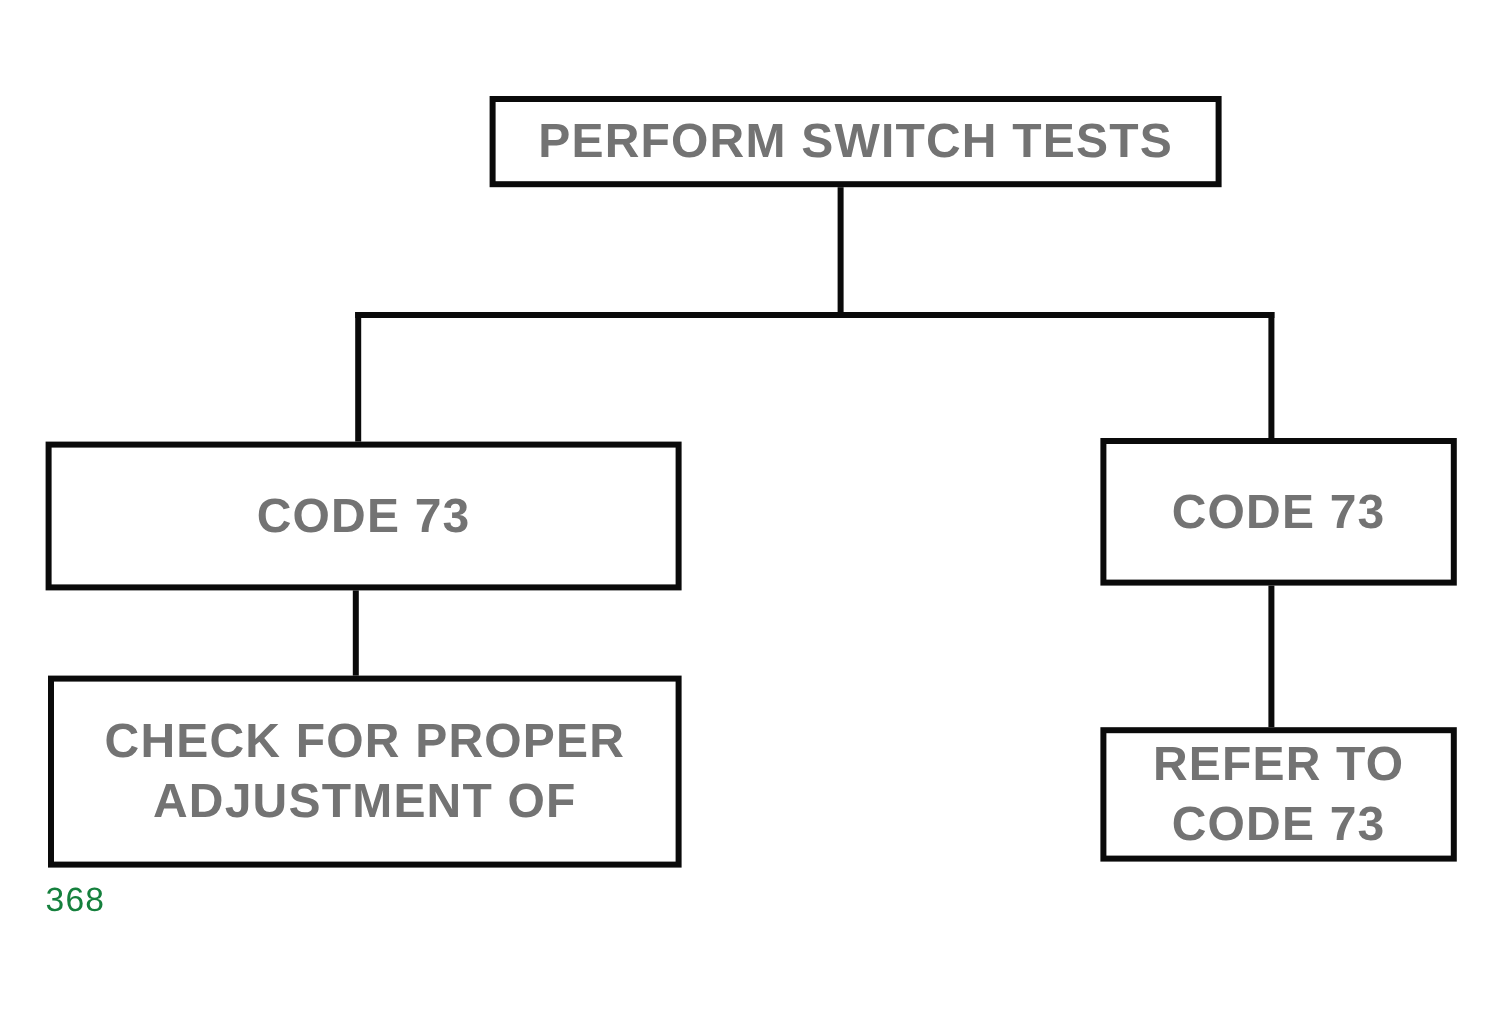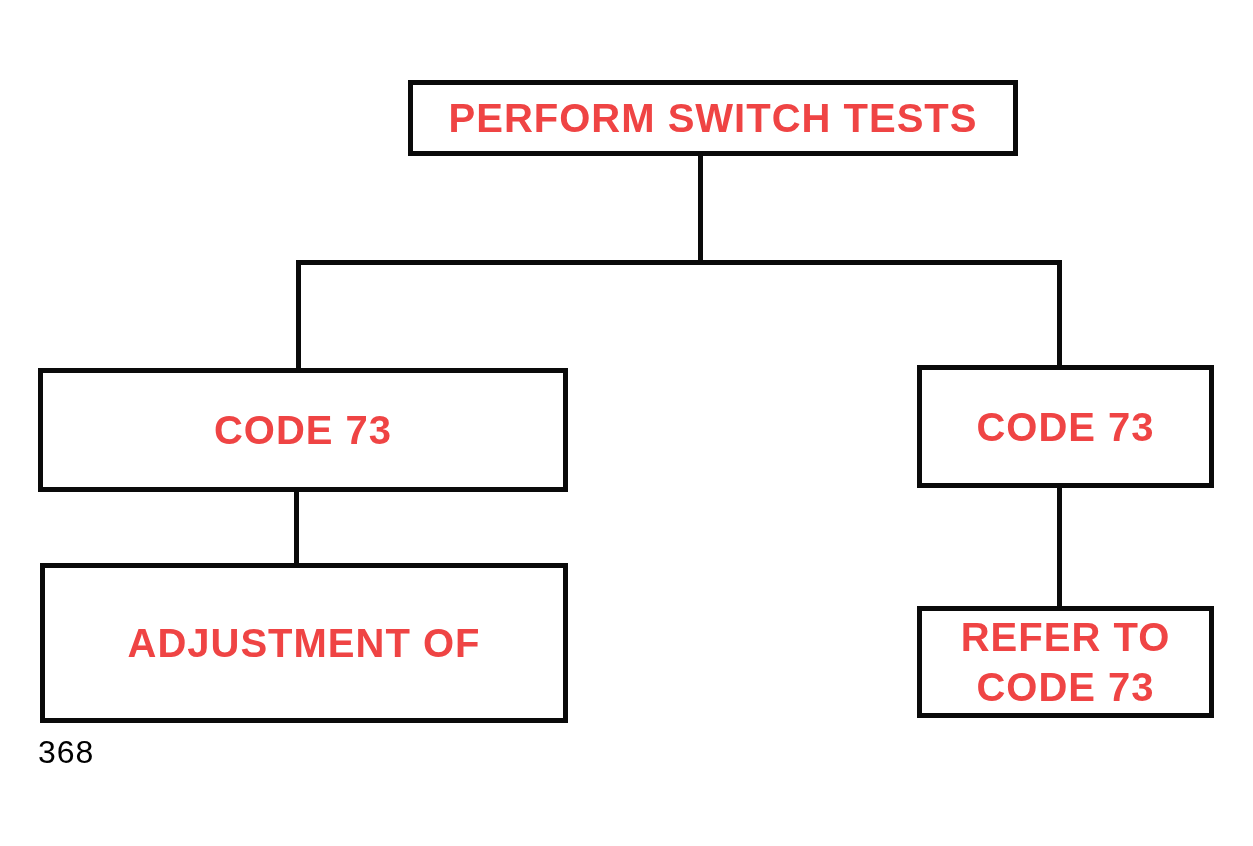--- a/index.html
+++ b/index.html
@@ -18,44 +18,44 @@
   .node {
     position: absolute;
     box-sizing: border-box;
     border: 5px solid #0a0a0a;
     background: #ffffff;
     display: flex;
     flex-direction: column;
     align-items: center;
     justify-content: center;
     text-align: center;
-    color: #ef4444;
+    color: #737373;
     font-weight: bold;
     font-size: 40px;
     line-height: 1.25;
     letter-spacing: 1px;
     z-index: 2;
   }
   .node .line {
     display: block;
     white-space: nowrap;
   }
   .edge {
     position: absolute;
     background: #0a0a0a;
     z-index: 1;
   }
   .page-number {
     position: absolute;
     left: 38px;
     top: 734px;
-    font-size: 32px;
+    font-size: 28px;
     font-weight: normal;
     letter-spacing: 1px;
-    color: #000000;
+    color: #15803d;
   }
   
   .node-top        { left: 408px; top: 80px;  width: 610px; height: 76px;  }
   .node-left-mid   { left: 38px;  top: 368px; width: 530px; height: 124px; }
   .node-right-mid  { left: 917px; top: 365px; width: 297px; height: 123px; }
   .node-left-bot   { left: 40px;  top: 563px; width: 528px; height: 160px; }
   .node-right-bot  { left: 917px; top: 606px; width: 297px; height: 112px; }
   
   .edge-top-drop    { left: 698px;  top: 152px; width: 5px;   height: 110px; }
   .edge-branch-bar  { left: 296px;  top: 260px; width: 766px; height: 5px;   }
@@ -75,20 +75,21 @@
 
   <div class="node node-left-mid">
     <span class="line">CODE 73</span>
   </div>
 
   <div class="node node-right-mid">
     <span class="line">CODE 73</span>
   </div>
 
   <div class="node node-left-bot">
+    <span class="line">CHECK FOR PROPER</span>
     <span class="line">ADJUSTMENT OF</span>
   </div>
 
   <div class="node node-right-bot">
     <span class="line">REFER TO</span>
     <span class="line">CODE 73</span>
   </div>
 
   <div class="edge edge-top-drop"></div>
   <div class="edge edge-branch-bar"></div>

